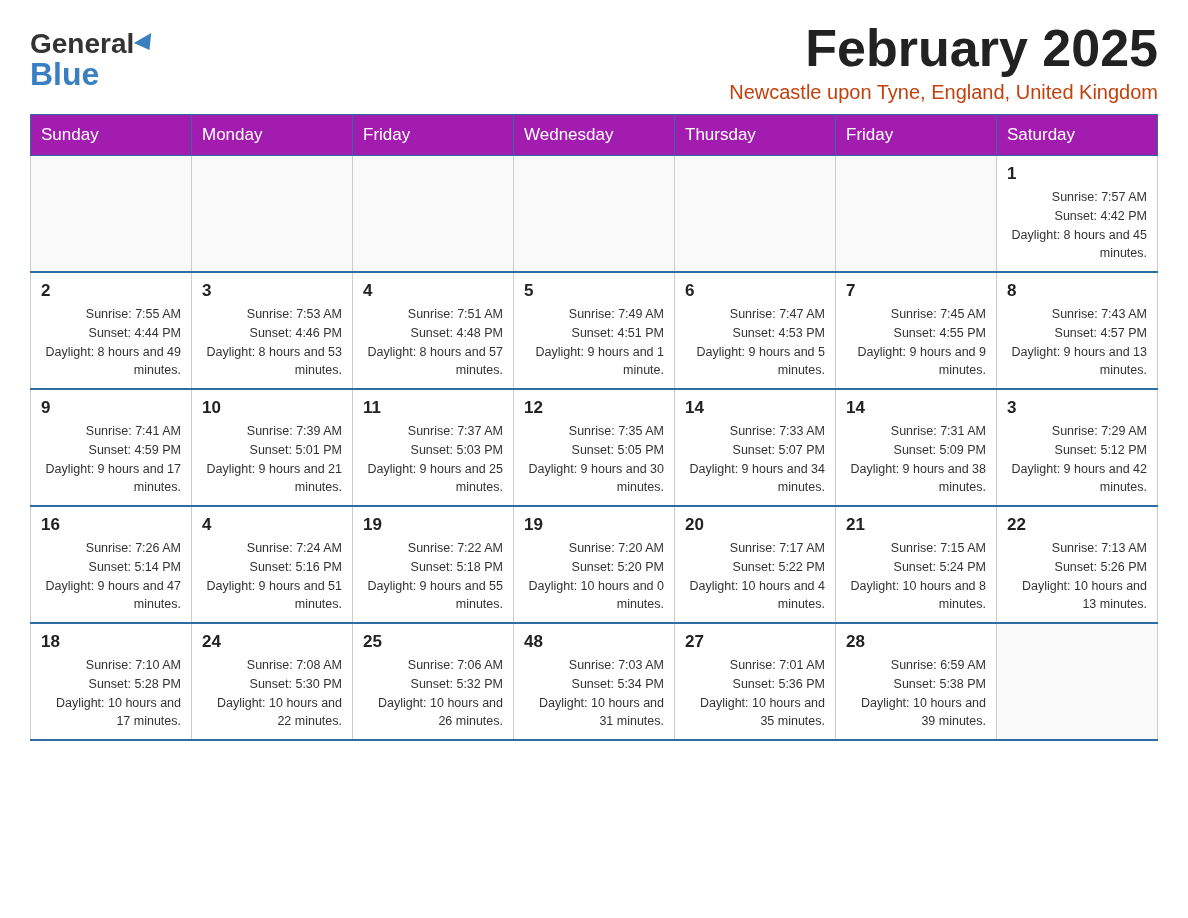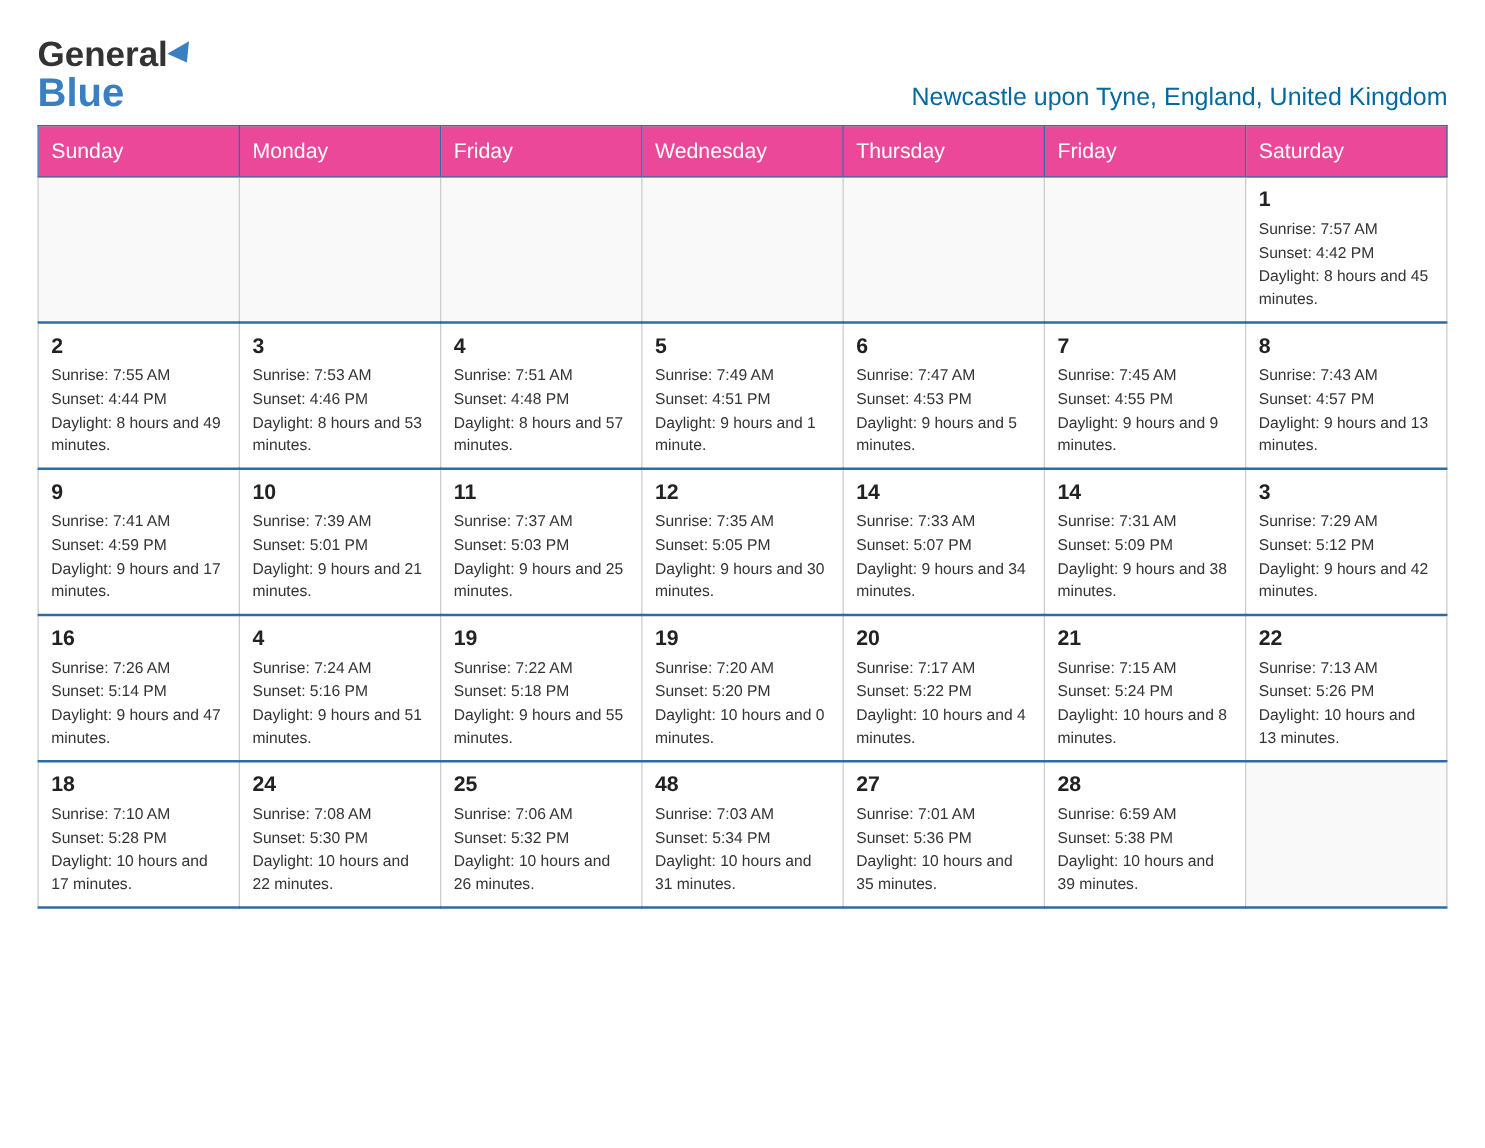--- a/index.html
+++ b/index.html
@@ -6,21 +6,21 @@
     body {
       font-family: Arial, sans-serif;
       background: #fff;
       padding: 20px 30px;
       width: 1188px;
       min-height: 918px;
     }
     .header {
       display: flex;
       justify-content: space-between;
-      align-items: flex-end;
+      align-items: flex-start;
       margin-bottom: 10px;
     }
     .logo {
       display: flex;
       flex-direction: column;
       align-items: flex-start;
       padding-top: 10px;
     }
     .logo-text-general {
       font-size: 28px;
@@ -53,30 +53,30 @@
       text-align: right;
     }
     .month-title {
       font-size: 52px;
       font-weight: bold;
       color: #222;
       line-height: 1.1;
     }
     .location {
       font-size: 20px;
-      color: #0369a1;
+      color: #c2410c;
       margin-top: 4px;
     }
     .calendar-table {
       width: 100%;
       border-collapse: collapse;
       margin-top: 10px;
     }
     .calendar-table thead tr {
-      background-color: #ec4899;
+      background-color: #a21caf;
     }
     .calendar-table thead th {
       color: #fff;
       font-size: 17px;
       font-weight: normal;
       padding: 10px 10px;
       text-align: left;
       border: 1px solid #2e6da4;
     }
     .calendar-table tbody td {
@@ -93,20 +93,21 @@
       font-size: 17px;
       font-weight: bold;
       color: #222;
       display: block;
       margin-bottom: 4px;
     }
     .day-info {
       font-size: 12.5px;
       color: #333;
       line-height: 1.5;
+      text-align: right;
     }
     .calendar-table tbody tr {
       border-bottom: 2px solid #2e6da4;
     }
     .empty-cell {
       background: #f9f9f9;
     }
   </style>
 </head>
 <body>
@@ -115,20 +116,21 @@
   <div class="logo">
     <div class="logo-line">
       <span class="logo-text-general">General</span>
       <span class="logo-arrow"></span>
     </div>
     <div>
       <span class="logo-text-blue">Blue</span>
     </div>
   </div>
   <div class="title-section">
+    <div class="month-title">February 2025</div>
     <div class="location">Newcastle upon Tyne, England, United Kingdom</div>
   </div>
 </div>
 
 <table class="calendar-table">
   <thead>
     <tr>
     <th>Sunday</th>
         <th>Monday</th>
         <th>Friday</th>

